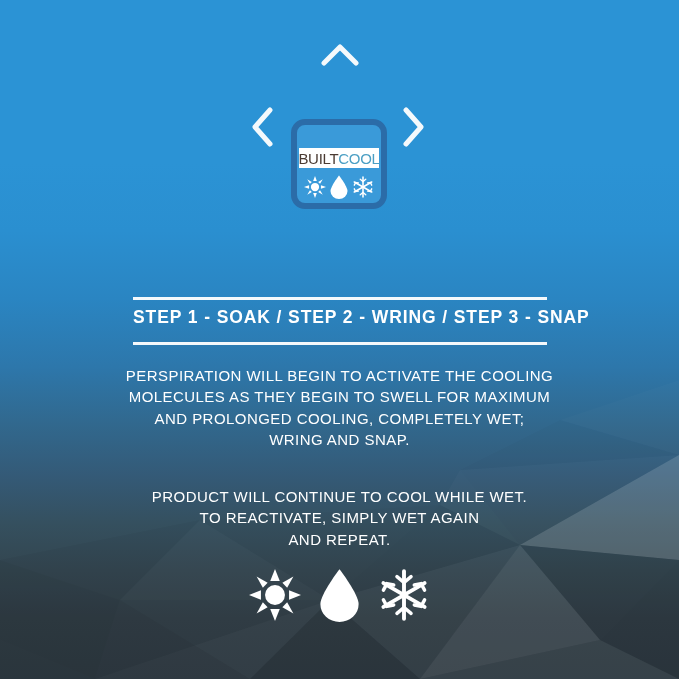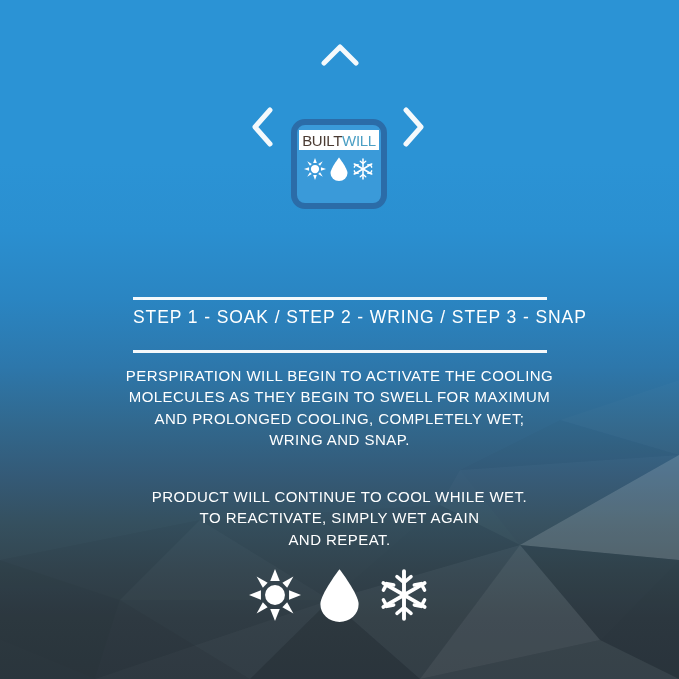--- a/index.html
+++ b/index.html
@@ -62,21 +62,21 @@
     width: 96px;
     height: 90px;
     border: 6px solid #2b6ca8;
     border-radius: 14px;
     background: #3a9ad9;
     box-sizing: border-box;
     display: flex;
     flex-direction: column;
     align-items: center;
     justify-content: flex-start;
-    padding-top: 5px;
+    padding-top: 23px;
   }
   .logo-wordmark {
     background: #ffffff;
     width: 80px;
     height: 20px;
     display: flex;
     align-items: center;
     justify-content: center;
     letter-spacing: -.3px;
     font-size: 15px;
@@ -121,22 +121,22 @@
   .rule {
     height: 3px;
     background: #ffffff;
     width: 100%;
     opacity: .95;
   }
   .steps-text {
     color: #ffffff;
     font-size: 17.5px;
     letter-spacing: .9px;
-    font-weight: 400;
-    padding: 7px 0 22px;
+    font-weight: 700;
+    padding: 7px 0 14px;
     white-space: nowrap;
   }
 
   
   .para {
     position: absolute;
     left: 0;
     width: 679px;
     text-align: center;
     color: #ffffff;
@@ -204,21 +204,21 @@
         <polyline points="20,4 5,21 20,38"></polyline>
       </svg>
 
     <svg class="chev chev-right" width="26" height="42" viewBox="0 0 26 42">
         <polyline points="6,4 21,21 6,38"></polyline>
       </svg>
 
     <div class="logo-badge">
       <div class="logo-wordmark">
         <span class="wm-built">BUILT</span>
-          <span class="wm-cool">WILL</span>
+          <span class="wm-cool">COOL</span>
       </div>
       <div class="logo-icons">
         <svg width="22" height="22" viewBox="0 0 48 48" fill="#ffffff">
           <circle cx="24" cy="24" r="9"></circle>
           <g>
             <polygon points="24,0 28,11 20,11"></polygon>
             <polygon points="24,48 28,37 20,37"></polygon>
             <polygon points="0,24 11,20 11,28"></polygon>
             <polygon points="48,24 37,20 37,28"></polygon>
             <polygon points="7,7 17,13 13,17"></polygon>

